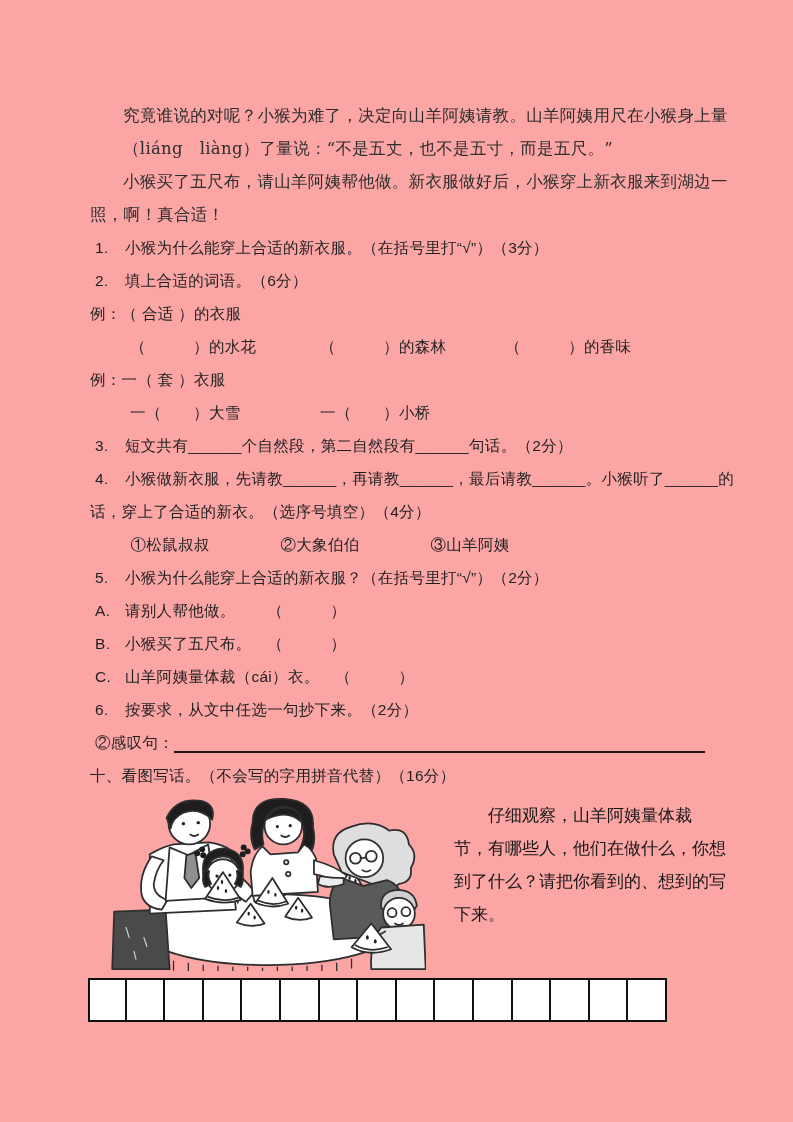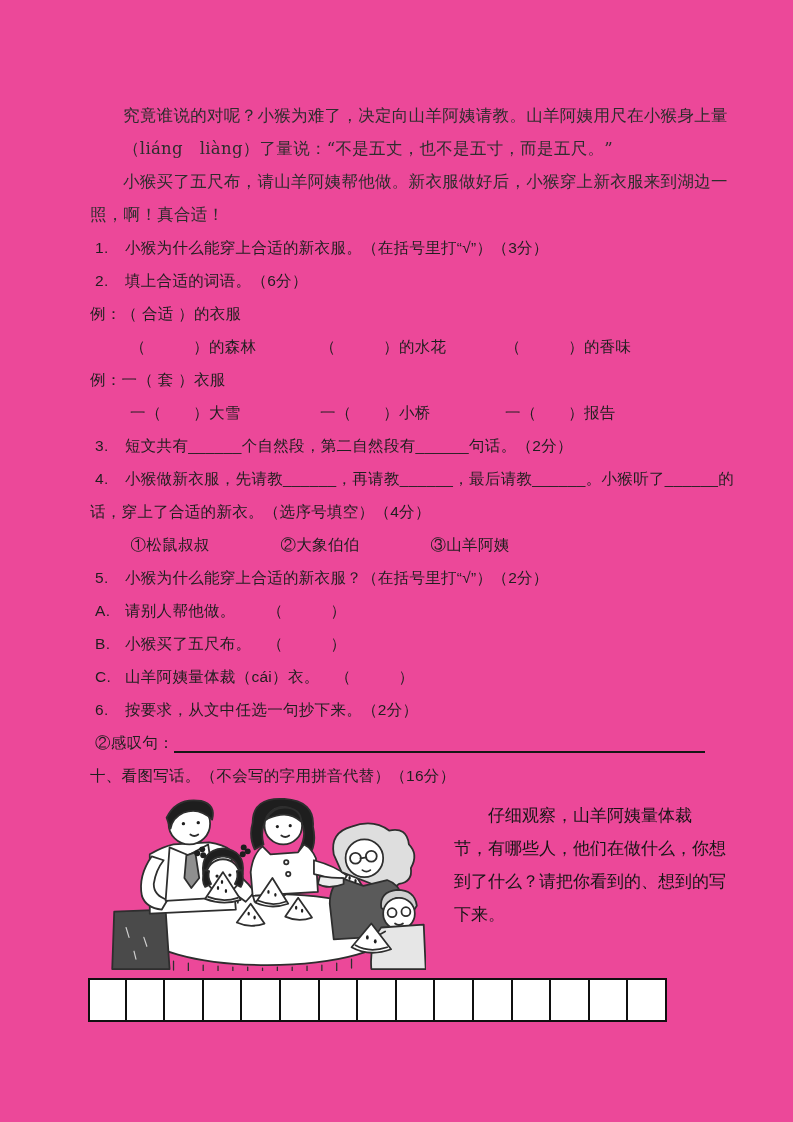--- a/index.html
+++ b/index.html
@@ -3,21 +3,21 @@
 <meta charset="utf-8">
 <style>
   * { box-sizing: border-box; }
   html, body { margin: 0; padding: 0; }
   body {
     width: 793px; height: 1122px; background: #ffffff;
     font-family: "Liberation Sans", sans-serif; color: #1f1f1f;
   }
   .sheet {
     position: relative; width: 793px; height: 1122px;
-    padding: 99px 88px 0 90px; overflow: hidden; background: #ec4899;
+    padding: 99px 88px 0 90px; overflow: hidden; background: #fca5a5;
   }
   .line { height: 33px; line-height: 33px; font-size: 15.5px; white-space: nowrap; letter-spacing: .3px; }
   .passage { font-family: "DejaVu Serif", serif; font-size: 16.5px; color: #2d2d2d; }
   .ind { padding-left: 33px; }
   .q { padding-left: 5px; }
   .qnum { display: inline-block; width: 30px; }
   .brow { display: flex; padding-left: 40px; }
   .brow span:nth-child(1) { width: 190px; }
   .brow span:nth-child(2) { width: 185px; }
   .orow { display: flex; padding-left: 5px; text-align: center; }
@@ -46,29 +46,28 @@
 
   <div class="line q">
     <span class="qnum">1.</span><span>小猴为什么能穿上合适的新衣服。（在括号里打“√”）（3分）</span>
   </div>
 
   <div class="line q">
     <span class="qnum">2.</span><span>填上合适的词语。（6分）</span>
   </div>
   <div class="line">例：（ 合适 ）的衣服</div>
   <div class="line brow">
+    <span>（　　　）的水花</span>
     <span>（　　　）的森林</span>
-    <span>（　　　）的水花</span>
     <span>（　　　）的香味</span>
   </div>
   <div class="line">例：一（ 套 ）衣服</div>
   <div class="line brow">
     <span>一（　　）大雪</span>
     <span>一（　　）小桥</span>
-    <span>一（　　）报告</span>
   </div>
 
   <div class="line q">
     <span class="qnum">3.</span><span>短文共有______个自然段，第二自然段有______句话。（2分）</span>
   </div>
 
   <div class="line q">
     <span class="qnum">4.</span><span>小猴做新衣服，先请教______，再请教______，最后请教______。小猴听了______的</span>
   </div>
   <div class="line">话，穿上了合适的新衣。（选序号填空）（4分）</div>

